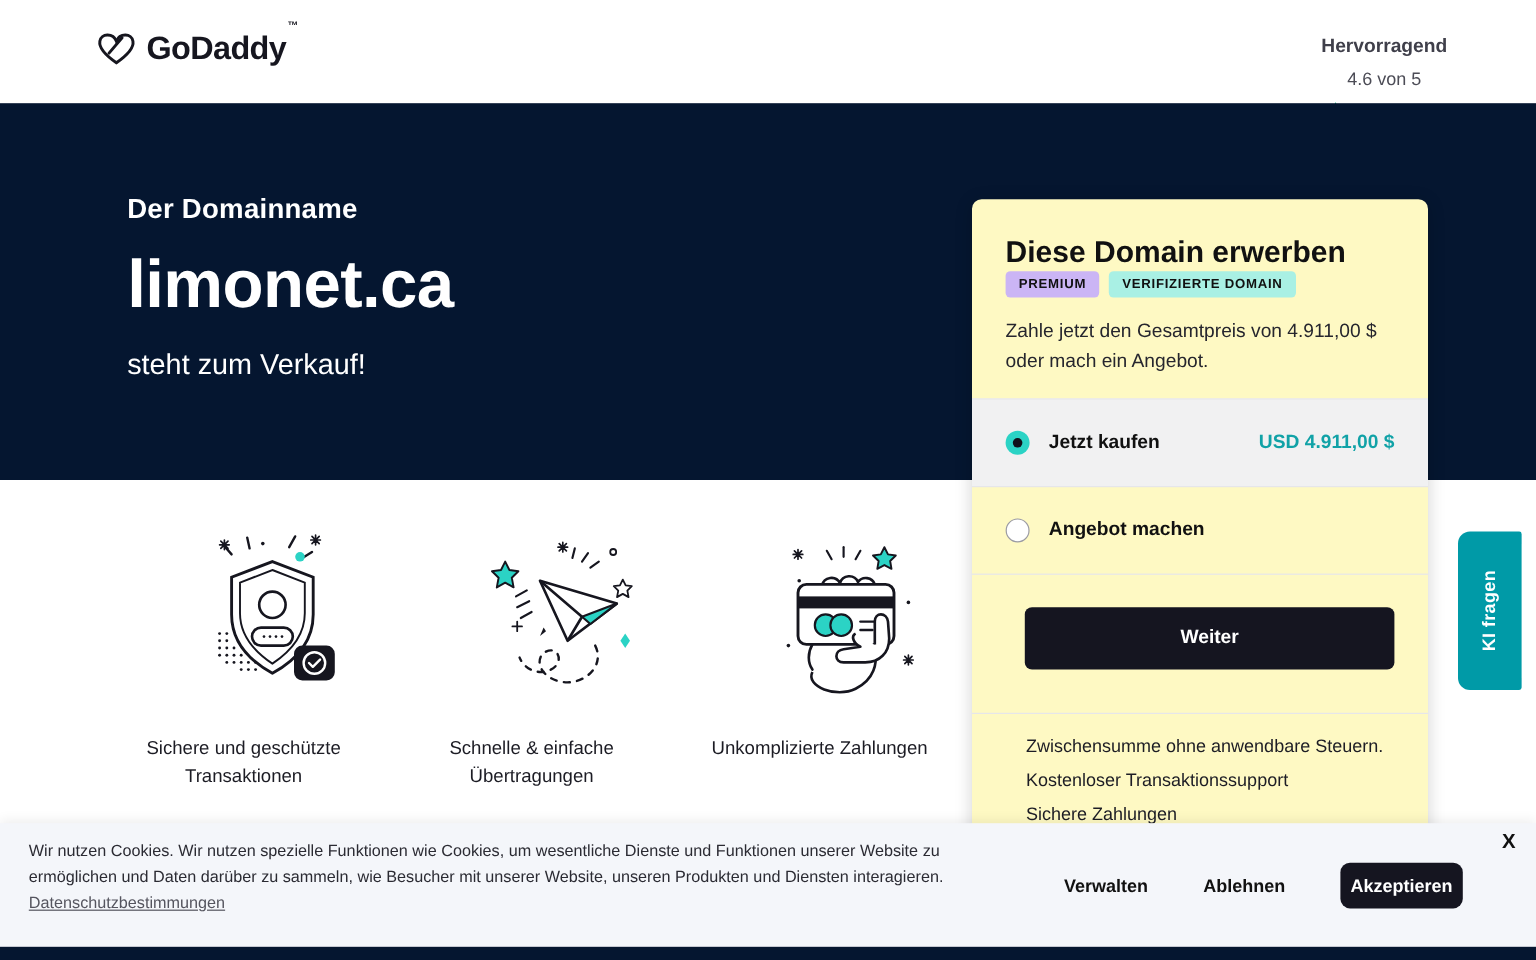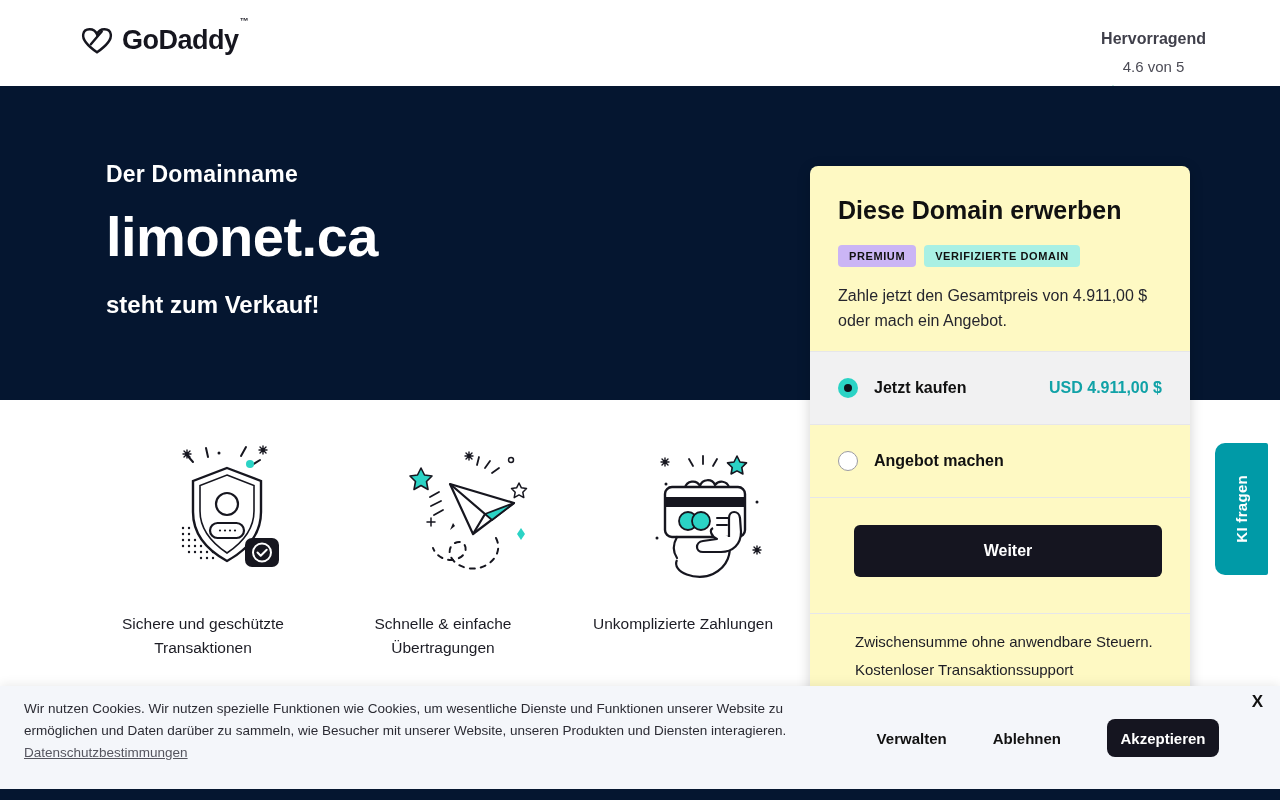--- a/index.html
+++ b/index.html
@@ -15,34 +15,34 @@
   .trust { position:absolute; right:70px; top:30px; display:flex; align-items:center; gap:10px;flex-direction:column; }
   .trust-excellent { font-size:16px; font-weight:700; color:#3f3f4a; }
   .trust-score { font-size:15px; color:#4c4c56; }
   .trust-brand { display:flex; align-items:center; gap:4px; font-size:17px; font-weight:700; color:#191919; }
 
   
   .hero { position:absolute; top:86px; left:0; width:1280px; height:314px; background:#051630; }
   .hero-inner { position:absolute; left:106px; top:75px; color:#fff; }
   .hero-line1 { font-size:23px; font-weight:600; letter-spacing:0.2px; }
   .hero-domain { font-size:56px; font-weight:700; margin-top:16px; letter-spacing:-0.5px; }
-  .hero-line2 { font-size:24px; font-weight:700; margin-top:22px; }
+  .hero-line2 { font-size:24px; font-weight:400; margin-top:22px; }
 
   
   .features { position:absolute; left:63px; top:440px; width:720px; display:flex; }
   .feature { width:240px; display:flex; flex-direction:column; align-items:flex-end; }
   .feature-icon { width:150px; height:150px; }
   .feature-label { margin-top:22px; font-size:15.5px; line-height:24px; text-align:center; color:#1c1c24; width:200px; }
 
   
   .card { position:absolute; left:810px; top:166px; width:380px; height:560px; background:#fef9c3;
           border-radius:8px; box-shadow:0 3px 14px rgba(0,0,0,0.18); z-index:5; }
   .card-pad { padding:30px 28px 0 28px; }
   .card-title { font-size:25px; font-weight:700; color:#111; }
-  .badges { display:flex; gap:8px; margin-top:20px; }
+  .badges { display:flex; gap:8px; margin-top:1px; }
   .badge { font-size:11px; font-weight:700; letter-spacing:0.6px; padding:5px 11px; border-radius:4px; color:#111; }
   .badge-premium { background:#cbb5f5; }
   .badge-verified { background:#a9f0e4; }
   .card-desc { margin-top:16px; font-size:16px; line-height:25px; color:#26262e; width:330px; }
   .options { margin-top:18px; }
   .option-row { height:73px; display:flex; align-items:center; padding:0 28px; border-top:1px solid #e6e6ea; }
   .option-row.selected { background:#f1f1f2; }
   .radio { width:20px; height:20px; border-radius:50%; flex:0 0 auto; }
   .radio.on { background:#2bd3c5; position:relative; }
   .radio.on::after { content:""; position:absolute; left:6px; top:6px; width:8px; height:8px; border-radius:50%; background:#10101a; }
@@ -60,21 +60,21 @@
             border-radius:10px 2px 2px 10px; display:flex; align-items:center; justify-content:center; z-index:6; cursor:pointer; }
   .ai-tab span { writing-mode:vertical-rl; transform:rotate(180deg); color:#fff; font-size:15px; font-weight:600; letter-spacing:0.3px; }
 
   
   .cookie { position:absolute; left:0; top:686px; width:1280px; height:103px; background:#f4f6fa;
             box-shadow:0 -2px 10px rgba(0,0,0,0.08); z-index:10; }
   .cookie-text { position:absolute; left:24px; top:12px; font-size:13.5px; line-height:21.5px; color:#2b2b33; }
   .cookie-link { display:inline-block; margin-top:1px; font-size:13.5px; color:#55555f; text-decoration:underline; cursor:pointer; }
   .cookie-actions { position:absolute; right:61px; top:33px; display:flex; align-items:center; gap:46px; }
   .cookie-btn-text { font-size:15px; font-weight:600; color:#111; background:none; border:none; font-family:inherit; cursor:pointer; }
-  .cookie-btn-accept { width:112px; height:38px; background:#151520; color:#fff; border:none; border-radius:8px;
+  .cookie-btn-accept { width:102px; height:38px; background:#151520; color:#fff; border:none; border-radius:8px;
                        font-size:15px; font-weight:600; font-family:inherit; cursor:pointer; }
   .cookie-close { position:absolute; right:17px; top:6px; font-size:17px; font-weight:700; color:#111; cursor:pointer; }
 
   .bottom-strip { position:absolute; left:0; top:789px; width:1280px; height:11px; background:#051630; z-index:11; }
 </style>
 </head>
 <body>
 
 <div class="stage">
 

